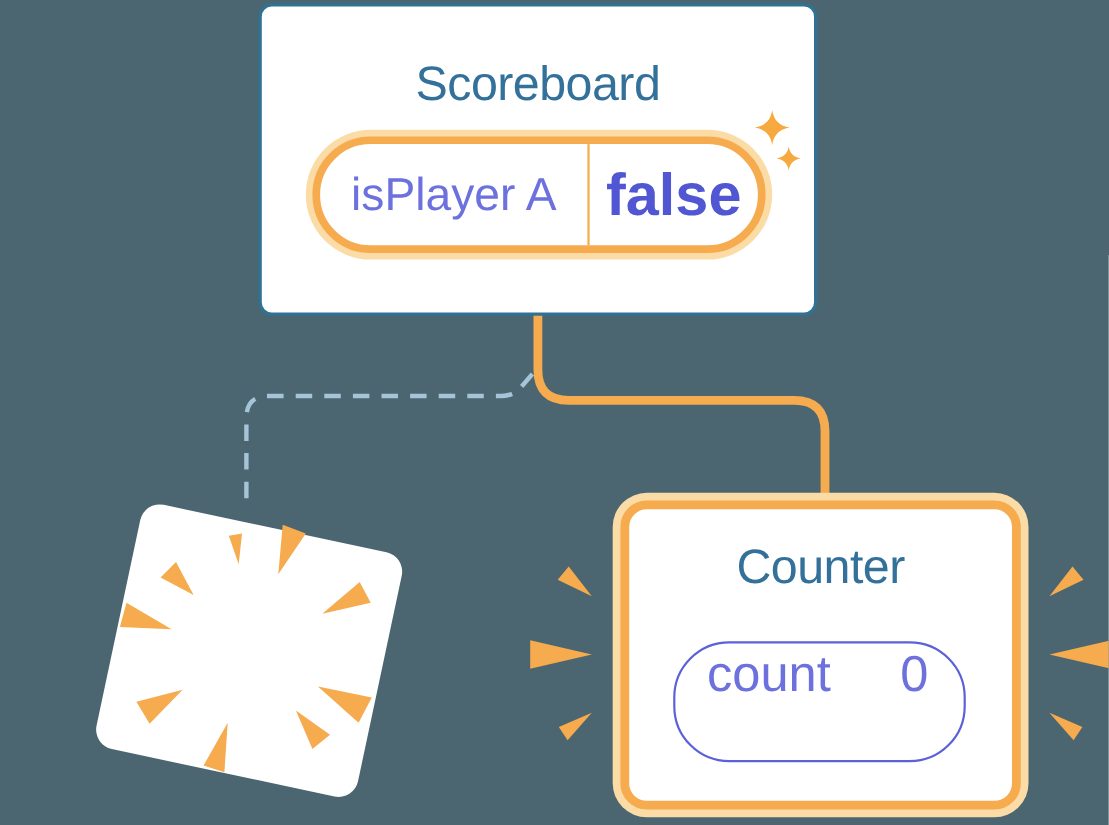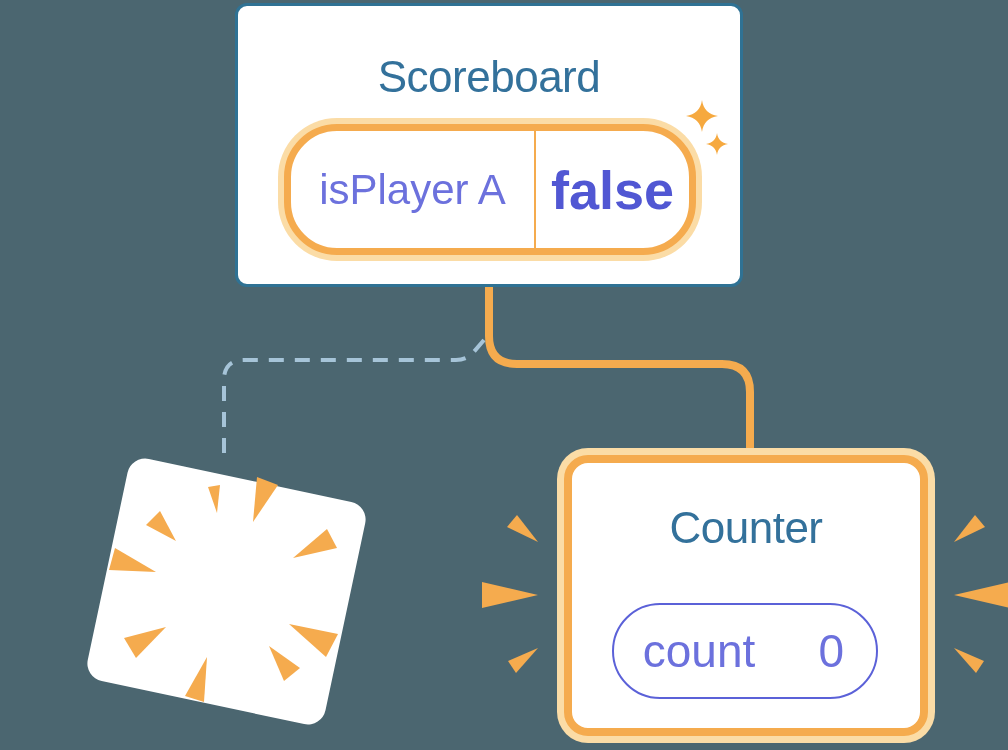--- a/index.html
+++ b/index.html
@@ -44,21 +44,21 @@
     font-size: 44px;
     font-weight: 500;
     letter-spacing: -0.5px;
   }
   .scoreboard-card .card-title { top: 46px; }
 
   
   .state-pill-orange {
     position: absolute;
     left: 46px; top: 118px;
-    width: 412px; height: 131px;
+    width: 412px; height: 106px;
     box-sizing: border-box;
     border: 7px solid var(--orange);
     border-radius: 53px;
     box-shadow: 0 0 0 6px var(--orange-pale);
     background: var(--card-bg);
     display: flex;
     align-items: stretch;
     overflow: hidden;
     text-align: center;
   }
@@ -85,35 +85,34 @@
     position: absolute;
     left: 564px; top: 455px;
     width: 364px; height: 281px;
     box-sizing: border-box;
     background: var(--card-bg);
     border: 8px solid var(--orange);
     border-radius: 24px;
     box-shadow: 0 0 0 7px var(--orange-pale);
     z-index: 2;
   }
-  .counter-card .card-title { top: 40px; }
+  .counter-card .card-title { top: 28px; }
 
   
   .state-pill-purple {
     position: absolute;
     left: 40px; top: 120px;
-    width: 266px; height: 96px;
+    width: 266px; height: 110px;
     box-sizing: border-box;
     border: 2.5px solid var(--purple);
     border-radius: 51px;
     background: var(--card-bg);
     display: flex;
-    align-items: center;
+    align-items: flex-start;
     overflow: hidden;
-    margin-top: 20px;
   }
   .state-pill-purple .pill-left {
     width: 170px;
     display: flex; align-items: center; justify-content: center;
     color: var(--purple-text);
     font-size: 46px;
   }
   .state-pill-purple .pill-divider {
     width: 2.5px;
     background: var(--purple);

